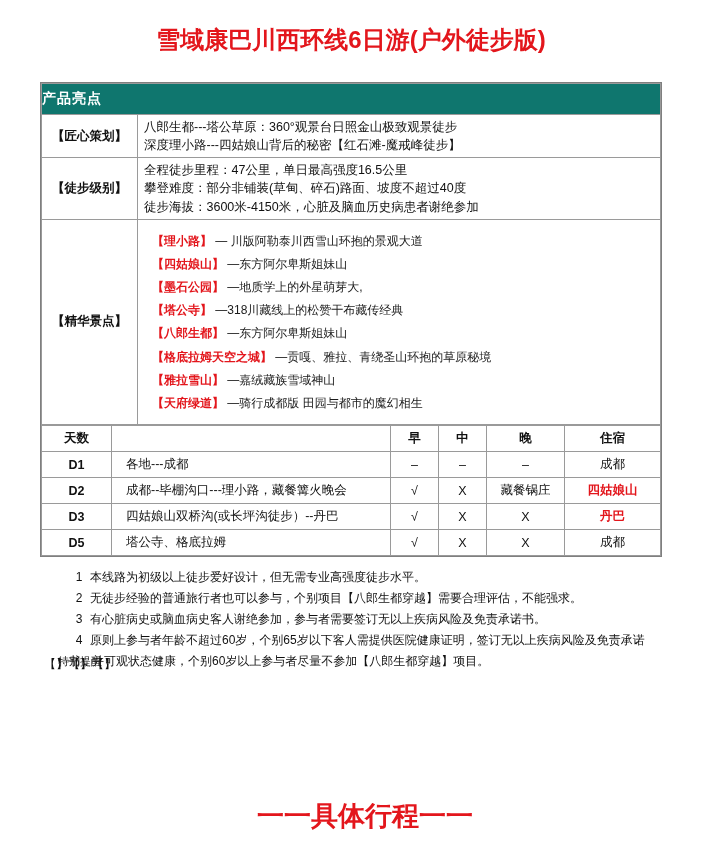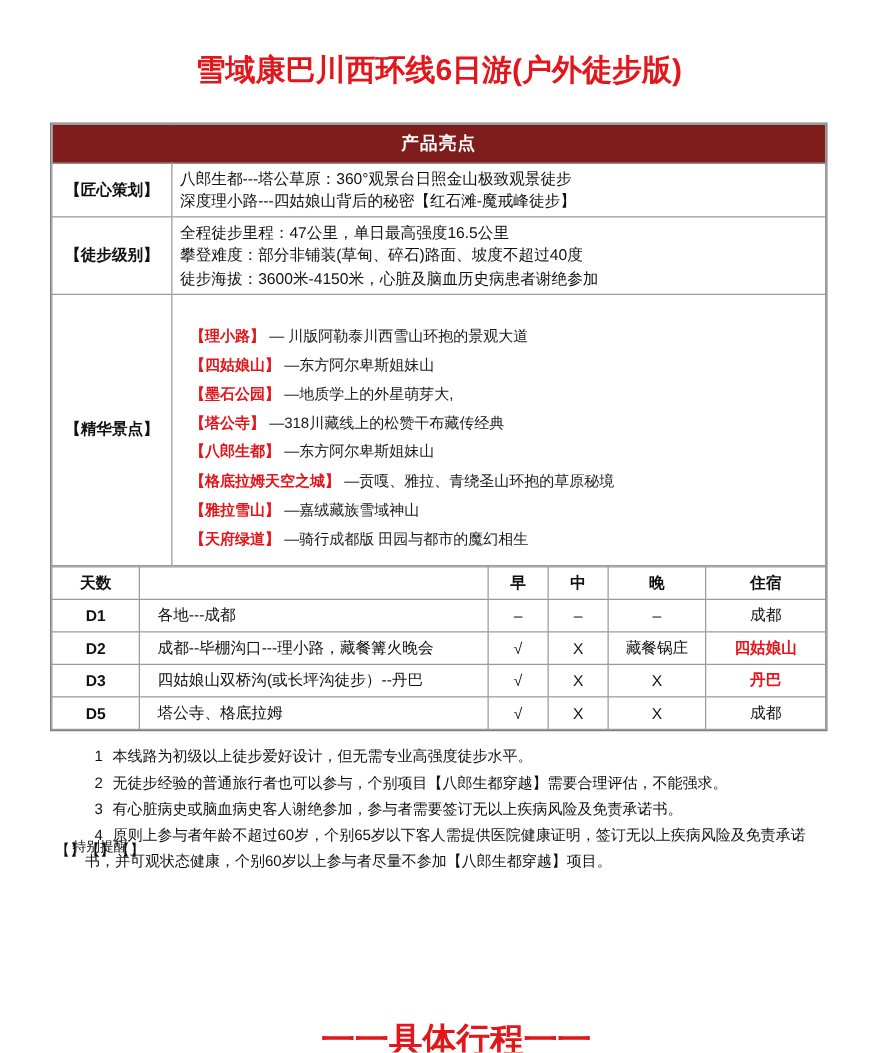--- a/index.html
+++ b/index.html
@@ -11,51 +11,50 @@
     overflow:hidden;
   }
   .page{position:relative;width:702px;height:842px;}
 
   .main-title{
     text-align:center;
     color:#e3161c;
     font-weight:bold;
     font-size:24px;
     letter-spacing:0px;
-    margin-top:40px;
+    margin-top:24px;
   }
 
   .tbl-wrap{
     margin:26px 40px 0 40px;
     border:1px solid #7f7f7f;
   }
   table{border-collapse:collapse;width:100%;table-layout:fixed;}
   td,th{border:1px solid #9a9a9a;padding:3px 6px;vertical-align:middle;}
 
   .hdr{
-    background:#7f1d1d;
+    background:#0f766e;
     color:#ffffff;
-    text-align:center;
     font-weight:bold;
     font-size:14px;
     padding:6px 0;
     letter-spacing:1px;
   }
 
   .lbl{
     width:92px;
     text-align:center;
     font-weight:bold;
     font-size:12.5px;
     white-space:nowrap;
   }
   .cell{font-size:12.5px;line-height:1.45;}
   .cell div{white-space:nowrap;}
 
-  .hl-list{padding:18px 8px 6px 14px;}
+  .hl-list{padding:6px 8px 6px 14px;}
   .hl-row{font-size:12px;line-height:1.35;margin:7px 0;white-space:nowrap;}
   .hl-name{color:#e3161c;font-weight:bold;}
   .hl-desc{color:#1a1a1a;}
 
   .sched-title{
     text-align:center;
     color:#e3161c;
     font-weight:bold;
     font-size:16px;
     padding:3px 0 4px 0;

